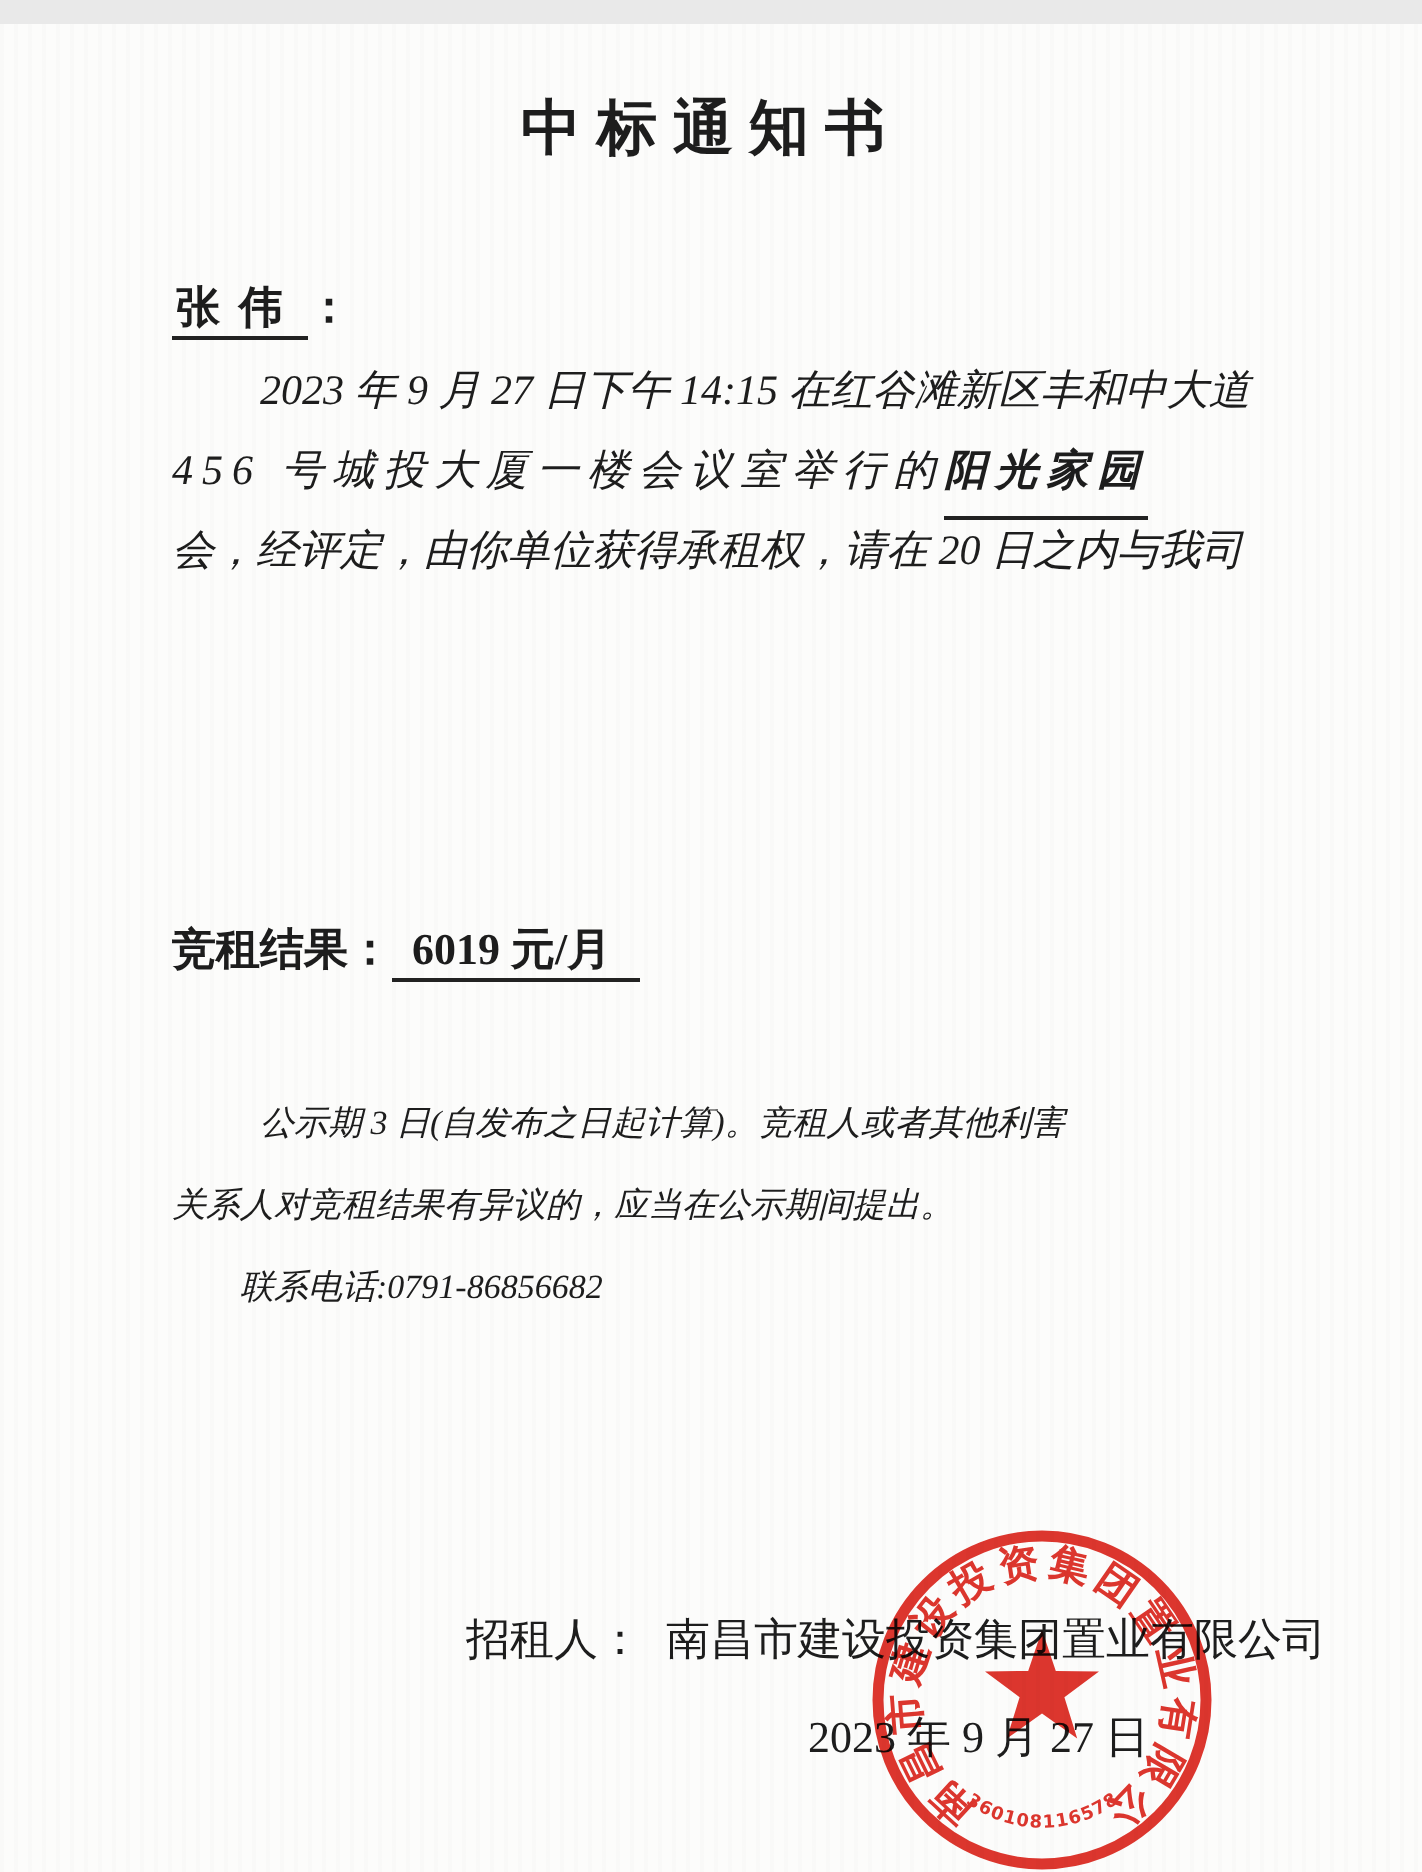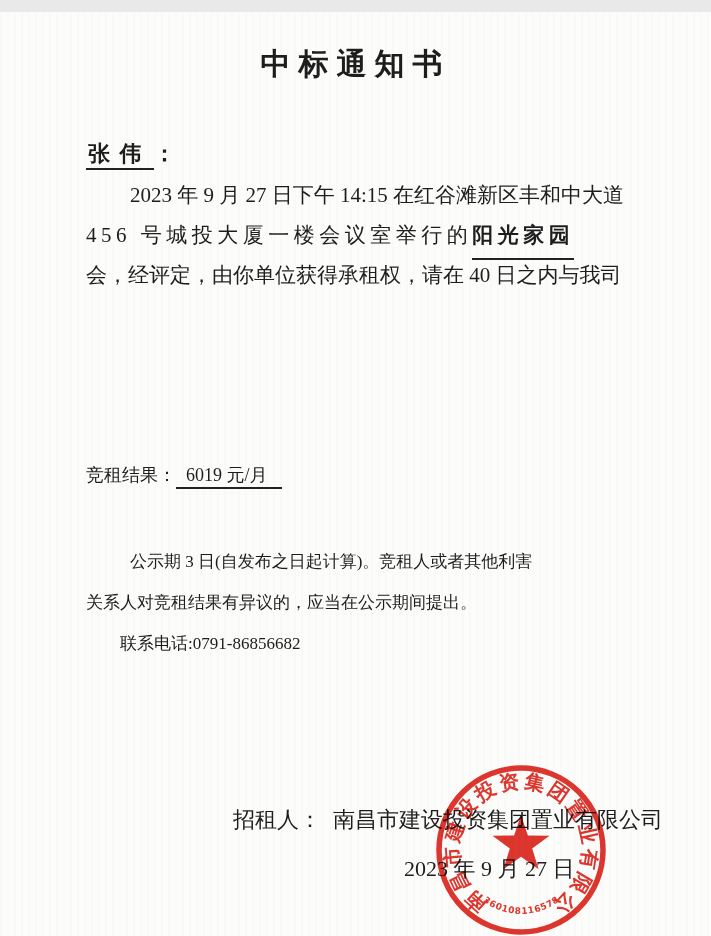--- a/index.html
+++ b/index.html
@@ -26,31 +26,31 @@
   .salutation .name {
     border-bottom:2.5px solid #222;
     padding:0 10px 2px 2px;
     letter-spacing:2px;
     text-align:right;
   }
   .para1 {
     position:absolute; top:163px; left:86px; width:562px;
     font-size:21px; line-height:40px;
   }
-  .line { height:40px; white-space:nowrap; }
+  .line { height:40px; white-space:nowrap;font-style:italic; }
   .indent { text-indent:44px; }
   .ls { letter-spacing:4.5px; }
   .bu {
     font-weight:bold;
     border-bottom:2px solid #222;
     padding-bottom:11px;
   }
   .result {
     position:absolute; top:447px; left:86px;
-    font-size:18px; font-weight:normal; line-height:32px;
+    font-size:22px; font-weight:bold; line-height:32px;
   }
   .result .val {
     border-bottom:2px solid #222;
     padding:0 14px 2px 10px;
   }
   .para2 {
     position:absolute; top:529px; left:86px; width:566px;
     font-size:17px; line-height:41px;
   }
   .para2 .line { height:41px; }
@@ -87,21 +87,21 @@
 
   <div class="title">中标通知书</div>
 
   <div class="salutation">
     <span class="name">张 伟</span><span>：</span>
   </div>
 
   <div class="para1">
     <div class="line indent">2023 年 9 月 27 日下午 14:15 在红谷滩新区丰和中大道</div>
     <div class="line ls"><span>456 号城投大厦一楼会议室举行的</span><span class="bu">阳光家园</span></div>
-    <div class="line">会，经评定，由你单位获得承租权，请在 40 日之内与我司</div>
+    <div class="line">会，经评定，由你单位获得承租权，请在 20 日之内与我司</div>
   </div>
 
   <div class="result">
     <span>竞租结果：</span><span class="val">6019 元/月</span>
   </div>
 
   <div class="para2">
     <div class="line indent">公示期 3 日(自发布之日起计算)。竞租人或者其他利害</div>
     <div class="line">关系人对竞租结果有异议的，应当在公示期间提出。</div>
     <div class="line hang">联系电话:0791-86856682</div>

